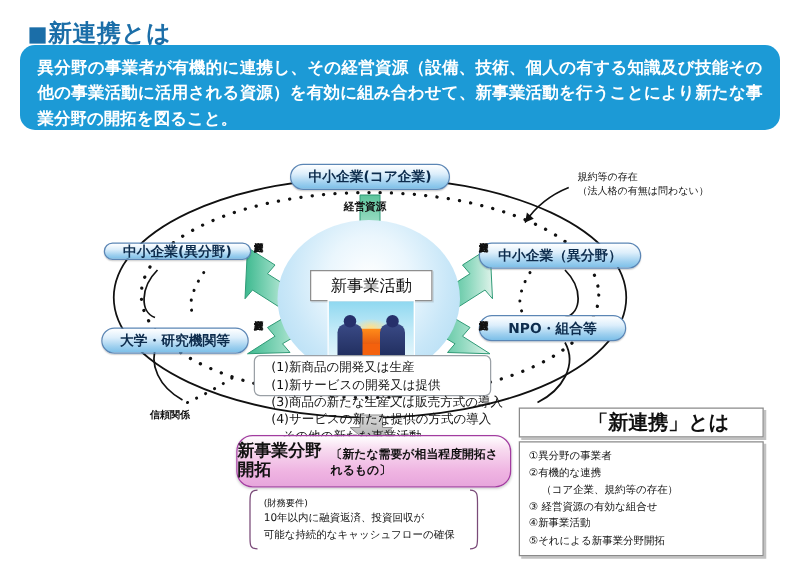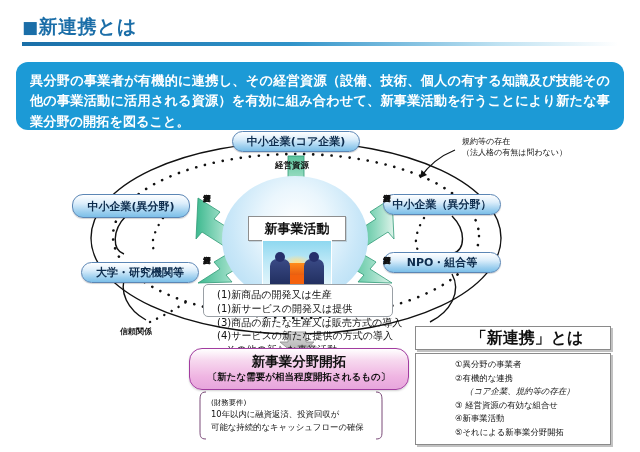--- a/index.html
+++ b/index.html
@@ -18,21 +18,21 @@
     white-space:nowrap;
   }
   #title .sq{color:#1b6ea8;font-size:17px;}
   #titlerule{
     position:absolute;left:22px;top:42px;width:596px;height:4px;
     background:linear-gradient(to right,#1a6fa8 0%,#2f93c9 45%,#bfe2f2 80%,#ffffff 100%);
   }
 
   
   #lead{
-    position:absolute;left:16px;top:62px;width:608px;height:68px;
+    position:absolute;left:16px;top:36px;width:608px;height:68px;
     background:#1c9ad6;border-radius:12px;
     color:#ffffff;font-size:13.2px;font-weight:bold;line-height:1.55;
     padding:9px 14px;box-sizing:border-box;
     text-align:justify;
   }
 
   
   #diagram{position:absolute;left:0;top:126px;width:640px;height:326px;}
   #dsvg{position:absolute;left:0;top:0;width:640px;height:326px;}
 
@@ -40,37 +40,37 @@
   .pill{
     position:absolute;box-sizing:border-box;
     border:1px solid #5b86b5;border-radius:11px;
     background:linear-gradient(to bottom,#ffffff 0%,#dceefb 38%,#9fd0ef 75%,#7cbfe8 100%);
     color:#0d2c4d;font-size:11px;font-weight:bold;
     display:flex;align-items:center;justify-content:center;
     white-space:nowrap;
     box-shadow:0 1px 1px rgba(0,0,0,.18);
   }
   #n-core{left:232px;top:5px;width:128px;height:21px;}
-  #n-left-top{left:72px;top:68px;width:118px;height:24px;}
+  #n-left-top{left:83px;top:68px;width:118px;height:14px;}
   #n-left-bot{left:81px;top:136px;width:118px;height:21px;}
-  #n-right-top{left:383px;top:68px;width:118px;height:21px;text-align:center;}
+  #n-right-top{left:383px;top:68px;width:130px;height:21px;text-align:center;}
   #n-right-bot{left:383px;top:126px;width:118px;height:21px;}
 
   
   #hub{
     position:absolute;left:222px;top:50px;width:146px;height:126px;
     border-radius:50%;
     background:radial-gradient(ellipse at 50% 38%,#ffffff 0%,#eaf6fd 32%,#c9e7f8 62%,#a8d8f2 100%);
   }
   
   #hublabel{
     position:absolute;left:248px;top:90px;width:96px;height:23px;
     border:1px solid #8e8e8e;background:#ffffff;
     display:flex;align-items:center;justify-content:center;
-    font-size:13px;font-weight:bold;color:#111;
+    font-size:13px;font-weight:normal;color:#111;
     box-shadow:1px 1px 0 rgba(0,0,0,.12);
   }
   
   #hubpic{
     position:absolute;left:262px;top:114px;width:68px;height:48px;
     background:linear-gradient(to bottom,#8fd8f0 0%,#bfe9f7 45%,#e8f7fc 100%);
     border:1px solid #ffffff;overflow:hidden;
   }
   #hubpic .tbl{position:absolute;left:18px;top:22px;width:32px;height:17px;
     background:linear-gradient(to bottom,#ff8c1a,#e04a0c);}
@@ -101,21 +101,21 @@
     padding:3px 13px;box-sizing:border-box;
   }
   #bullets div{white-space:nowrap;}
   #bullets .ind{padding-left:9px;}
 
   
   #outcome{
     position:absolute;left:189px;top:222px;width:218px;height:40px;
     border:1.4px solid #a23ca0;border-radius:13px;
     background:linear-gradient(to bottom,#ffffff 0%,#f7d9ef 28%,#efb4e2 70%,#e7a6dc 100%);
-    display:flex;flex-direction:column;align-items:center;justify-content:center;
+    display:flex;align-items:center;justify-content:center;
     box-shadow:0 1px 2px rgba(0,0,0,.18);
   }
   #outcome .big{font-size:13.5px;font-weight:bold;color:#111;line-height:1.1;}
   #outcome .sub{font-size:9.5px;font-weight:bold;color:#111;margin-top:2px;}
 
   
   #finance{
     position:absolute;left:203px;top:268px;width:178px;height:44px;
     font-size:8px;line-height:1.5;color:#111;
     padding:3px 8px;box-sizing:border-box;
@@ -135,22 +135,22 @@
     font-size:16px;font-weight:bold;color:#111;
     box-shadow:2px 2px 0 rgba(120,120,120,.45);
     padding-left:28px;
   }
   #legend-body{
     margin-top:3px;border:1px solid #8a8a8a;background:#ffffff;
     font-size:8.4px;line-height:1.62;color:#111;
     padding:4px 7px;box-sizing:border-box;
     box-shadow:2px 2px 0 rgba(120,120,120,.45);
   }
-  #legend-body div{white-space:nowrap;margin-left:32px;}
-  #legend-body .ind{padding-left:10px;font-style:italic;}
+  #legend-body div{white-space:nowrap;}
+  #legend-body .ind{padding-left:10px;}
 </style>
 </head>
 <body>
 
 <div class="stage">
 
   <div id="title">
     <span class="sq">■</span><span>新連携とは</span>
   </div>
   <div id="titlerule"></div>

